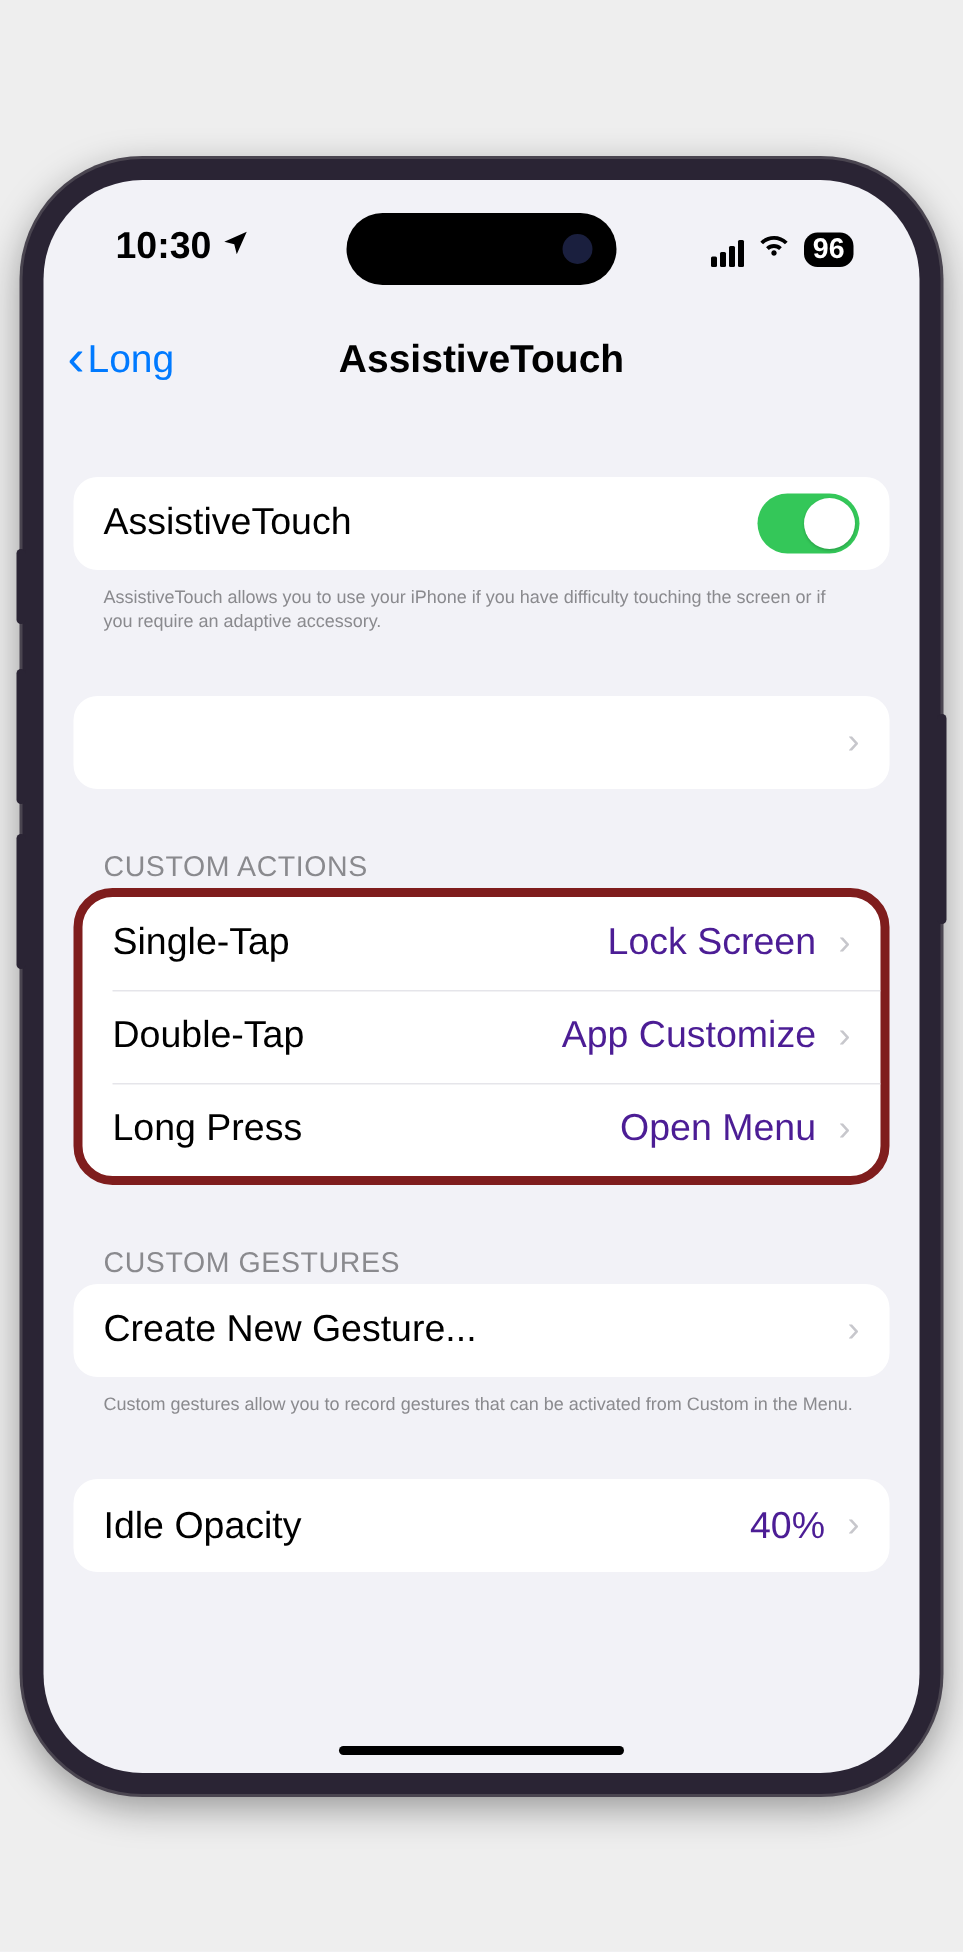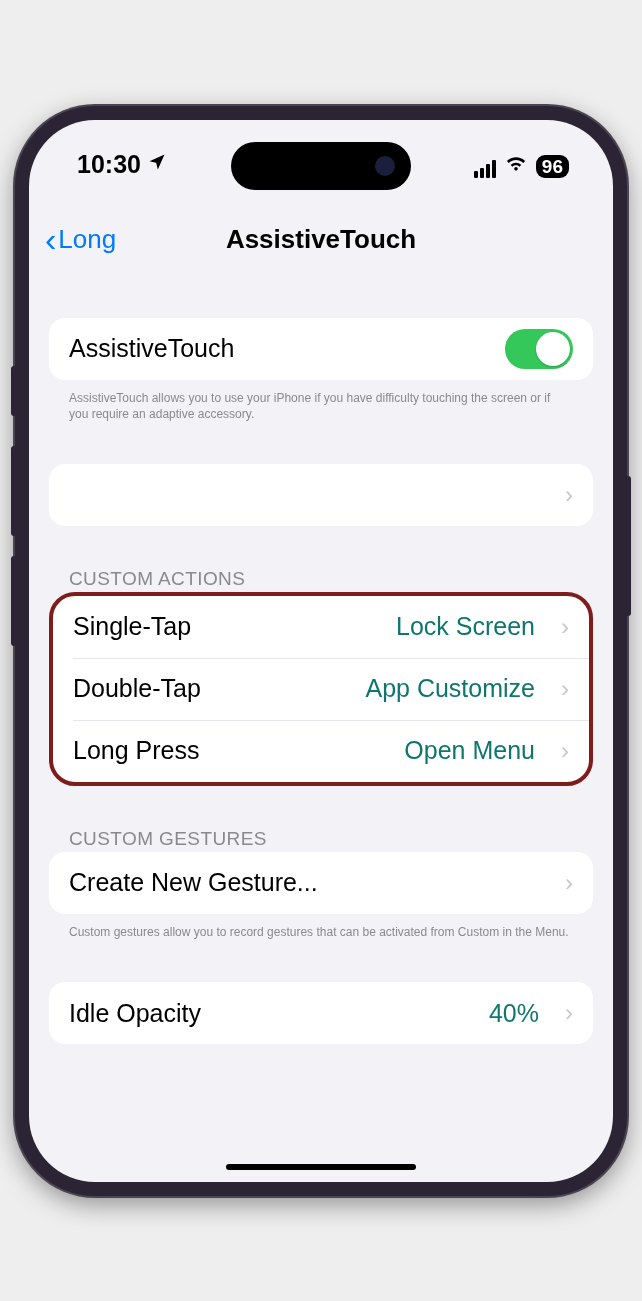--- a/index.html
+++ b/index.html
@@ -126,21 +126,21 @@
   font-size: 19px;
   letter-spacing: 0.4px;
   padding: 0 20px 2px 20px;
 }
 .group-list {
   background: #fff;
   border-radius: 16px;
   overflow: hidden;
 }
 .group-list.highlighted {
-  border: 4px solid #7f1d1d;
+  border: 6px solid #7f1d1d;
   border-radius: 26px;
 }
 .row {
   display: flex;
   align-items: center;
   min-height: 62px;
   padding: 0 20px;
   position: relative;
   font-size: 25px;
 }
@@ -148,21 +148,21 @@
   content: "";
   position: absolute;
   top: 0;
   left: 20px;
   right: 0;
   height: 1px;
   background: #e5e5ea;
 }
 .row-label { color: #000; flex: 0 0 auto; }
 .spacer { flex: 1; }
-.row-value { color: #0f766e; margin-right: 26px; text-align: center; }
+.row-value { color: #4c1d95; margin-right: 15px; text-align: center; }
 .chev { color: #c7c7cc; font-size: 24px; font-weight: 400; }
 .toggle {
   width: 68px;
   height: 40px;
   background: #34c759;
   border-radius: 20px;
   position: relative;
 }
 .toggle::after {
   content: "";

